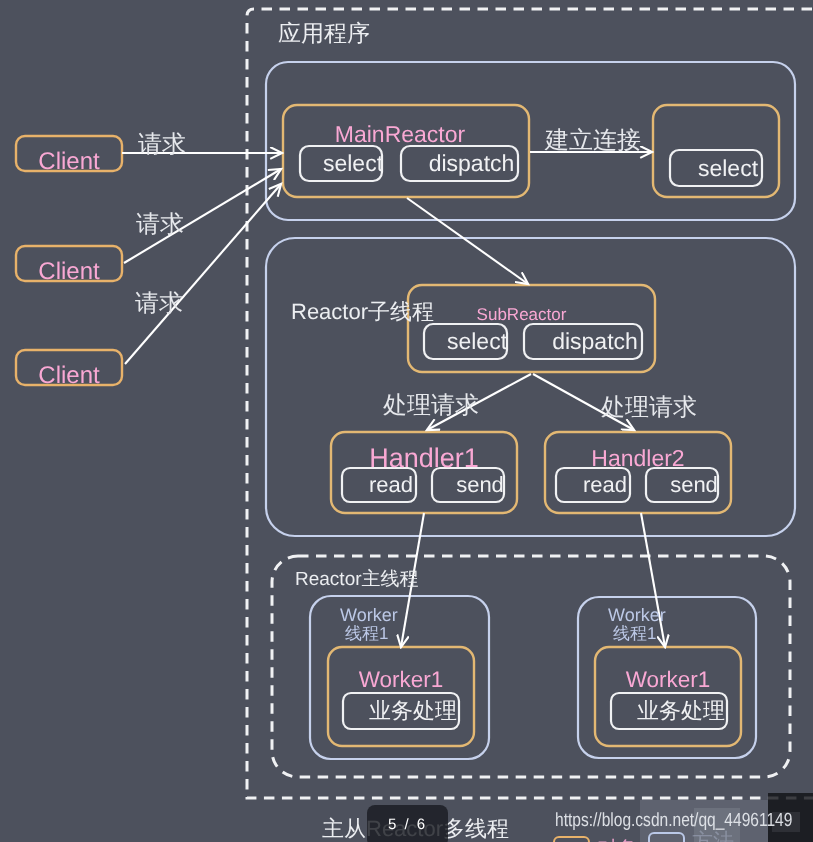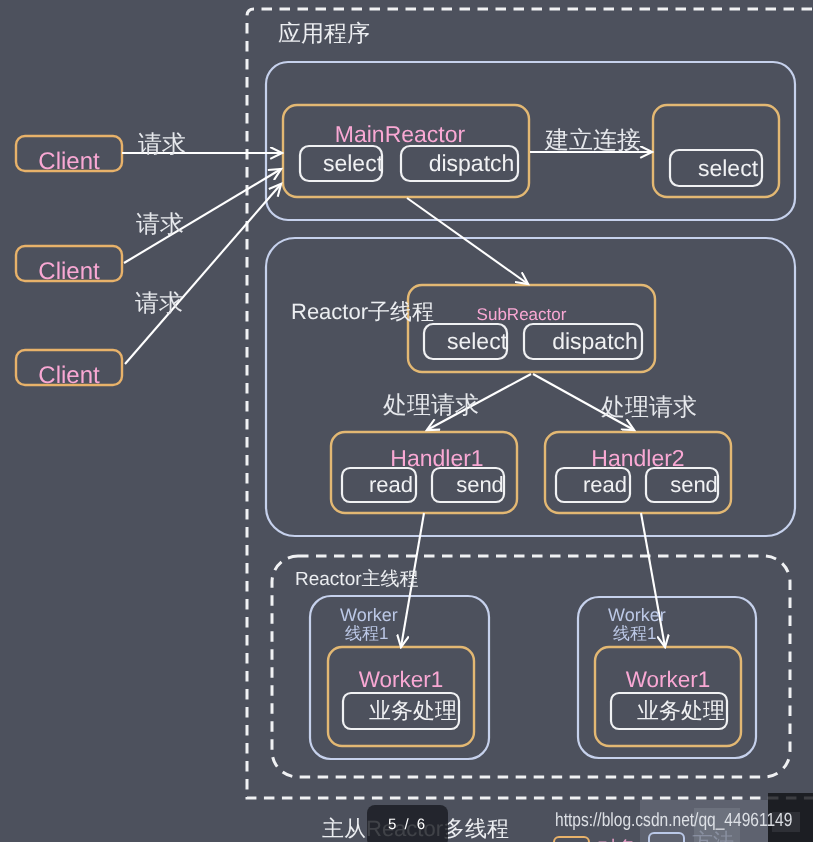--- a/index.html
+++ b/index.html
@@ -111,21 +111,21 @@
   <div class="lbl ctr orange" style="left:277px;top:112px;width:246px;height:28px;font-size:23px;">MainReactor</div>
   <div class="lbl ctr white" style="left:300px;top:146px;width:82px;height:35px;font-size:23px;">select</div>
   <div class="lbl ctr white" style="left:401px;top:146px;width:117px;height:35px;font-size:23px;">dispatch</div>
 
   <div class="lbl ctr white" style="left:670px;top:150px;width:92px;height:36px;font-size:23px;">select</div>
 
   <div class="lbl ctr orange" style="left:398px;top:292px;width:247px;height:28px;font-size:17px;">SubReactor</div>
   <div class="lbl ctr white" style="left:423px;top:324px;width:84px;height:35px;font-size:23px;">select</div>
   <div class="lbl ctr white" style="left:524px;top:324px;width:118px;height:35px;font-size:23px;">dispatch</div>
 
-  <div class="lbl ctr orange" style="left:331px;top:437px;width:212px;height:26px;font-size:23px;">Handler1</div>
+  <div class="lbl ctr orange" style="left:331px;top:437px;width:186px;height:26px;font-size:27px;">Handler1</div>
   <div class="lbl ctr white" style="left:342px;top:468px;width:74px;height:34px;font-size:22px;">read</div>
   <div class="lbl ctr white" style="left:432px;top:468px;width:72px;height:34px;font-size:22px;">send</div>
 
   <div class="lbl ctr orange" style="left:545px;top:437px;width:186px;height:26px;font-size:23px;">Handler2</div>
   <div class="lbl ctr white" style="left:556px;top:468px;width:74px;height:34px;font-size:22px;">read</div>
   <div class="lbl ctr white" style="left:646px;top:468px;width:72px;height:34px;font-size:22px;">send</div>
 
   <div class="lbl blue" style="left:340px;top:606px;font-size:18px;">Worker</div>
   <div class="lbl blue" style="left:345px;top:625px;font-size:17px;">线程1</div>
   <div class="lbl ctr orange" style="left:328px;top:658px;width:146px;height:28px;font-size:22.5px;">Worker1</div>

